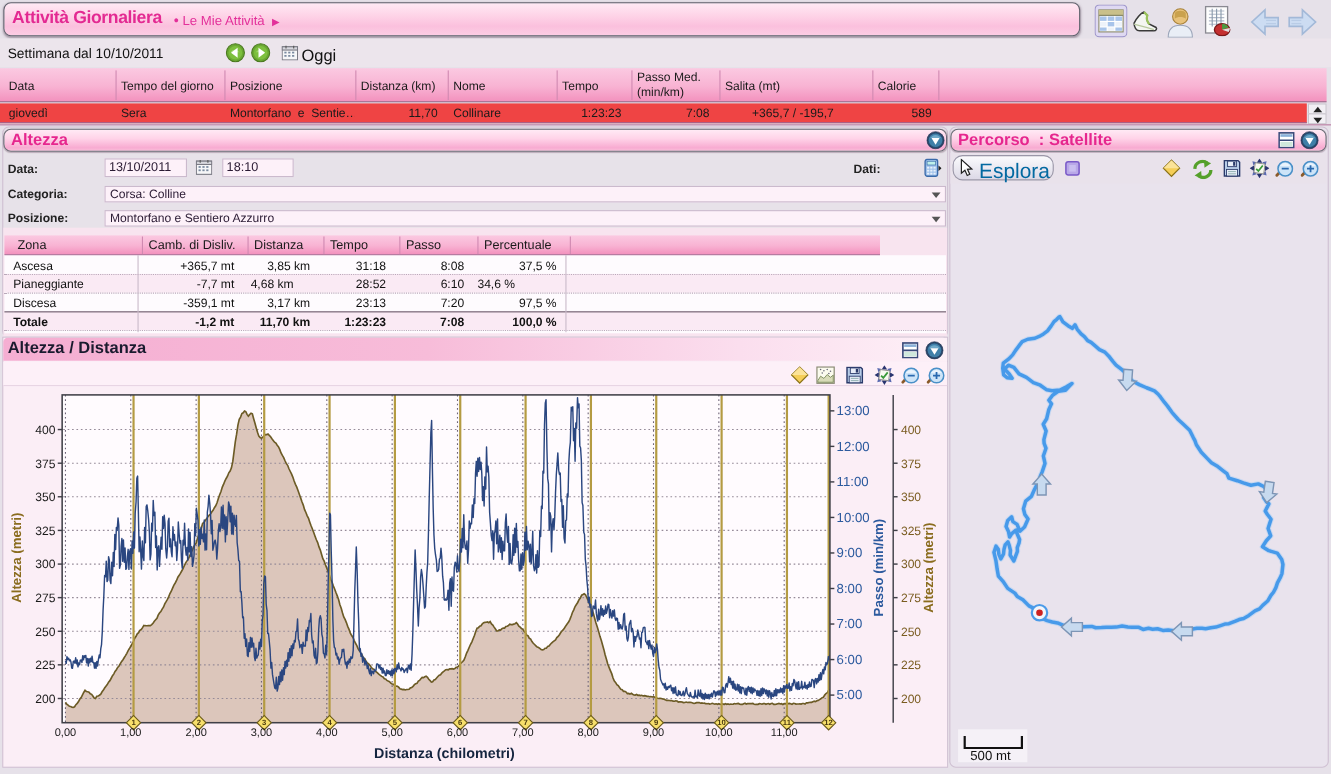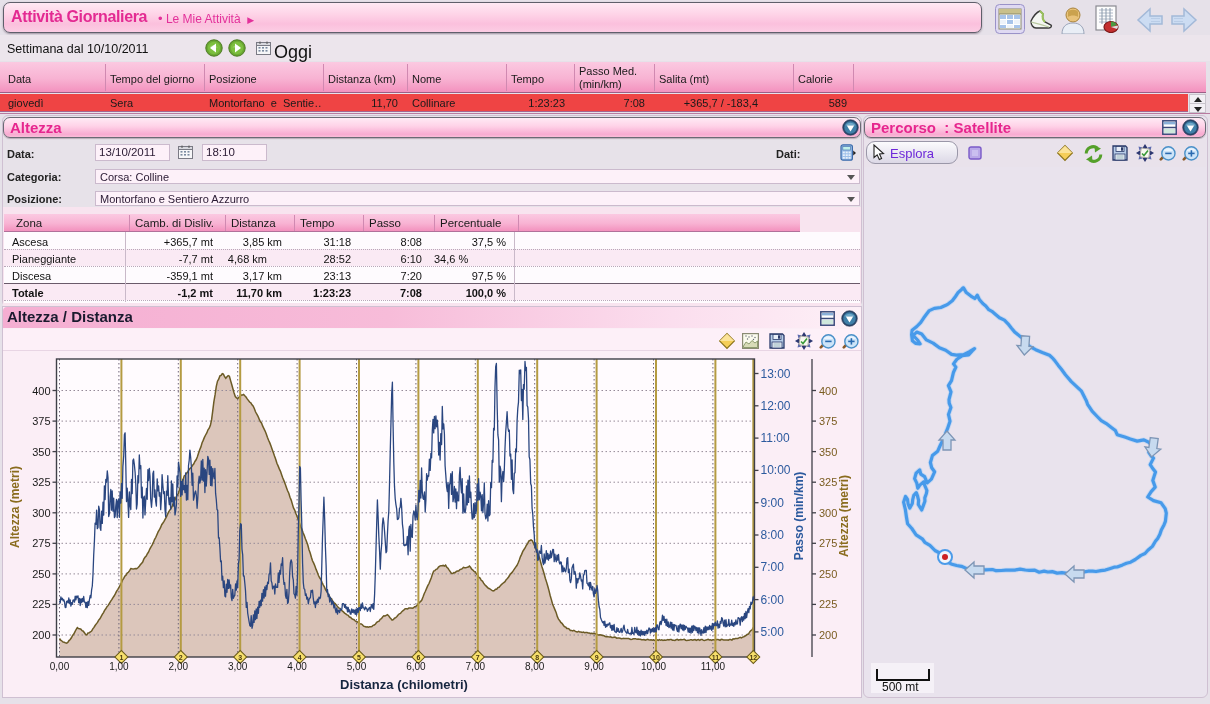--- a/index.html
+++ b/index.html
@@ -2,21 +2,21 @@
 <html><head><meta charset="utf-8"><style>
 * { margin:0; padding:0; box-sizing:border-box; }
 html,body { width:1210px; height:704px; overflow:hidden; background:#e6e1e9; font-family:"Liberation Sans",sans-serif; }
 .abs { position:absolute; }
 .hdrbar { position:absolute; left:3px; top:2px; width:979px; height:31px; border:1px solid #5f5f6b; border-radius:7px;
   background:linear-gradient(#ffe9f4 0%,#fed3e7 40%,#fbc0dd 72%,#fccde4 100%); box-shadow:0 1px 2px rgba(90,70,90,.5); }
 .hdrtitle { position:absolute; left:11px; top:8px; font-size:16px; letter-spacing:-0.35px; font-weight:bold; color:#e32a92; }
 .hdrsub { position:absolute; left:158px; top:11px; font-size:12px; color:#e3309a; }
 .weekbar { position:absolute; left:0; top:35px; width:1210px; height:26px; background:#ece5ec; }
 .weektxt { position:absolute; left:7px; top:42px; font-size:12.5px; color:#111; }
-.oggi { position:absolute; left:274px; top:42px; font-size:18px; color:#111; }
+.oggi { position:absolute; left:274px; top:42px; font-size:15px; color:#111; }
 .thead { position:absolute; left:0; top:62px; width:1206px; height:31px; background:linear-gradient(#fbc9e1 0%,#f8b3d3 55%,#f392be 100%); border-bottom:1px solid #9c5f86; }
 .th { position:absolute; font-size:11px; color:#1a1a1a; line-height:1.1; }
 .tsep { position:absolute; top:2px; height:27px; width:1px; background:#d089b1; }
 .trow { position:absolute; left:0; top:94px; width:1188px; height:18px; background:#ef4444; border-bottom:1px solid #a4638d; }
 .td { position:absolute; top:2.5px; font-size:11px; color:#1a1a1a; white-space:nowrap; overflow:hidden; }
 .sbar { position:absolute; left:1189px; top:94px; width:17px; height:19px; background:#f2eff4; border:1px solid #c8c4cc; }
 .panel-hdr { position:absolute; border:1px solid #6a6a74; border-radius:7px;
   background:linear-gradient(#ffeaf5 0%,#ffd3e8 42%,#f8abd1 86%,#fabdd9 100%); box-shadow:0 1px 1px rgba(120,90,110,.4); }
 .ptitle { position:absolute; left:6px; top:1px; font-size:15px; font-weight:bold; color:#e6268e; }
 .lbl { position:absolute; left:7px; font-size:11px; color:#222;font-weight:bold; }
@@ -165,21 +165,21 @@
     <div class="tsep" style="left:853px"></div>
   </div>
 <div class="trow">
     <div class="td" style="left:8px;width:99px;text-align:left">giovedì</div>
     <div class="td" style="left:110px;width:93px;text-align:left">Sera</div>
     <div class="td" style="left:209px;width:113px;text-align:left">Montorfano&nbsp; e&nbsp; Sentie…</div>
     <div class="td" style="left:328px;width:70px;text-align:right">11,70</div>
     <div class="td" style="left:412px;width:93px;text-align:left">Collinare</div>
     <div class="td" style="left:511px;width:54px;text-align:right">1:23:23</div>
     <div class="td" style="left:579px;width:66px;text-align:right">7:08</div>
-    <div class="td" style="left:659px;width:99px;text-align:right">+365,7 / -183,4</div>
+    <div class="td" style="left:659px;width:99px;text-align:right">+365,7 / -195,7</div>
     <div class="td" style="left:798px;width:49px;text-align:right">589</div>
   </div>
 <div class="sbar" style="height:10px">
     <div style="position:absolute;left:4px;top:2px;width:0;height:0;border-left:4px solid transparent;border-right:4px solid transparent;border-bottom:5px solid #222"></div>
   </div>
 <div class="sbar" style="top:103px;height:10px">
     <div style="position:absolute;left:4px;top:3px;width:0;height:0;border-left:4px solid transparent;border-right:4px solid transparent;border-top:5px solid #222"></div>
   </div>
 <div class="abs" style="left:0;top:113px;width:1210px;height:1px;background:#b87aa0"></div>
 
@@ -549,21 +549,21 @@
 <circle cx="8.5" cy="8.5" r="7.8" fill="#2a4a6e" stroke="#1a2a4a" stroke-width="0.6"></circle>
 <circle cx="8.5" cy="8.5" r="6.2" fill="#3f7fa8"></circle>
 <path d="M3.5 6.5 A 6 6 0 0 1 13.5 6.5 Z" fill="#6fa8c8"></path>
 <path d="M4.8 6.5 L12.2 6.5 L8.5 12.5 Z" fill="#fff"></path>
 </svg>
 <div class="abs" style="left:864px;top:139px;width:342px;height:28px;background:#e9e2eb"></div>
 <div class="abs" style="left:866px;top:141px;width:92px;height:23px;border:1px solid #9a97a8;border-radius:9px;background:linear-gradient(#fbfbfd,#dcd8e6)"></div>
 <svg class="abs" style="left:872px;top:144px" width="13" height="17" viewBox="0 0 13 17">
 <path d="M2 1 L2 13.5 L5.2 10.8 L7.3 15.5 L9.6 14.4 L7.5 9.9 L11.5 9.6 Z" fill="#fff" stroke="#222" stroke-width="1.1"></path>
 </svg>
-<div class="abs" style="left:890px;top:146px;font-size:13px;color:#6d28d9">Esplora</div>
+<div class="abs" style="left:890px;top:146px;font-size:19px;color:#0369a1">Esplora</div>
 <svg class="abs" style="left:968px;top:146px" width="14" height="14" viewBox="0 0 14 14">
 <rect x="1" y="1" width="12" height="12" rx="2" fill="#b9a8e8" stroke="#7a5ac8" stroke-width="1.4"></rect>
 <rect x="4" y="4" width="6" height="6" fill="#cabff0"></rect>
 </svg>
 <svg class="abs" style="left:1056px;top:144px" width="18" height="18" viewBox="0 0 18 18">
 <g transform="translate(9 9) rotate(45)">
       <rect x="-5.2" y="-5.2" width="10.4" height="10.4" fill="#f5ce58" stroke="#8a7218" stroke-width="1.1"></rect>
       <path d="M-5.2 -5.2 L5.2 -5.2 L-5.2 5.2 Z" fill="#fbe398"></path>
     </g>
 </svg>

